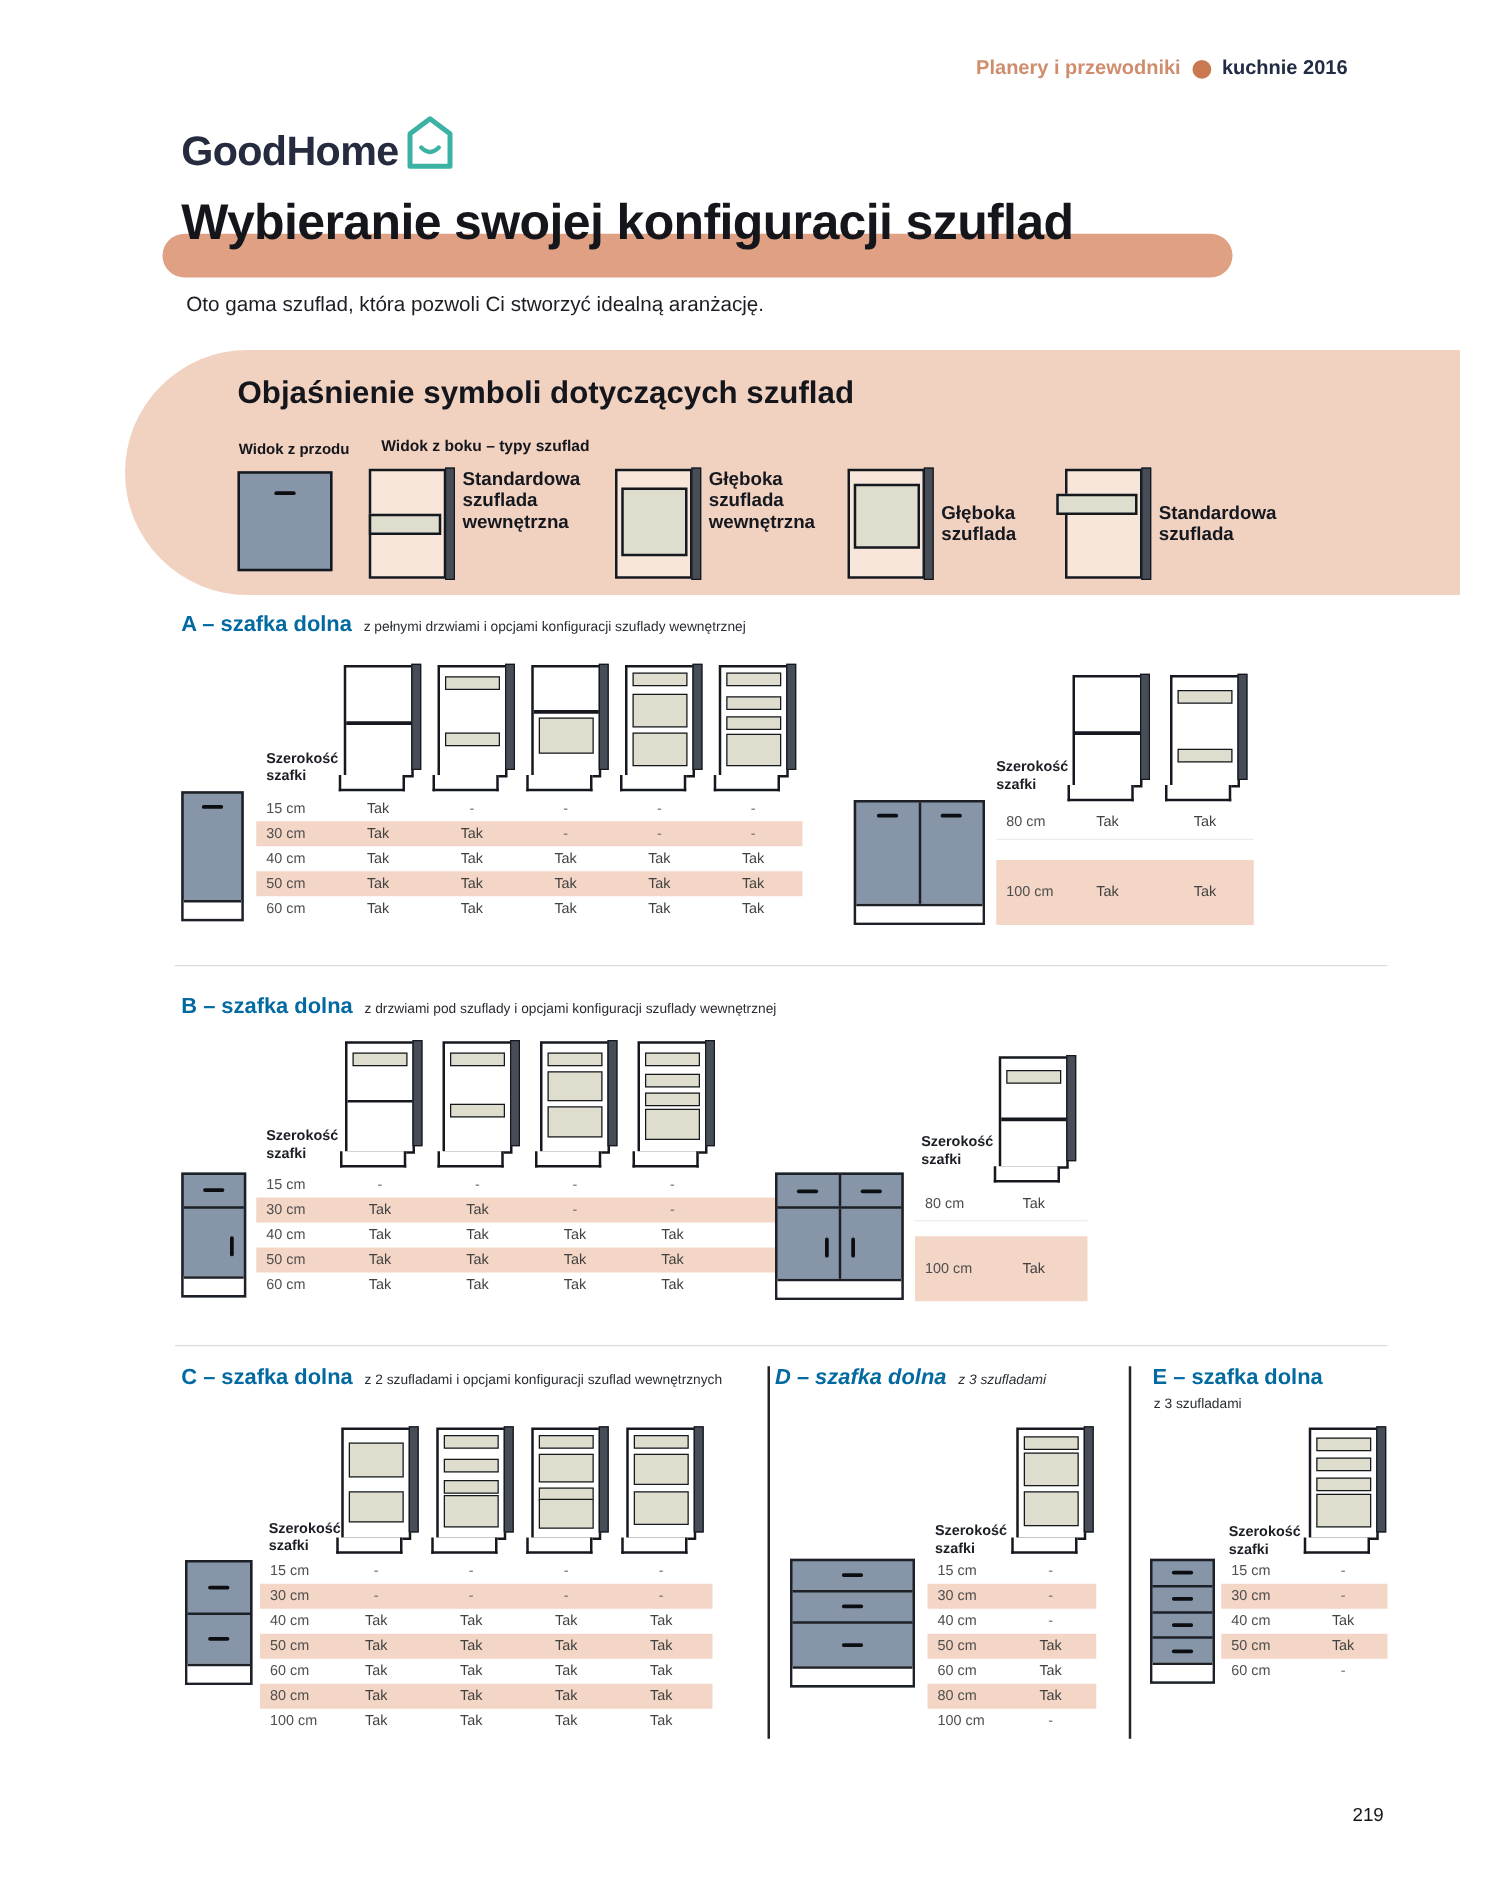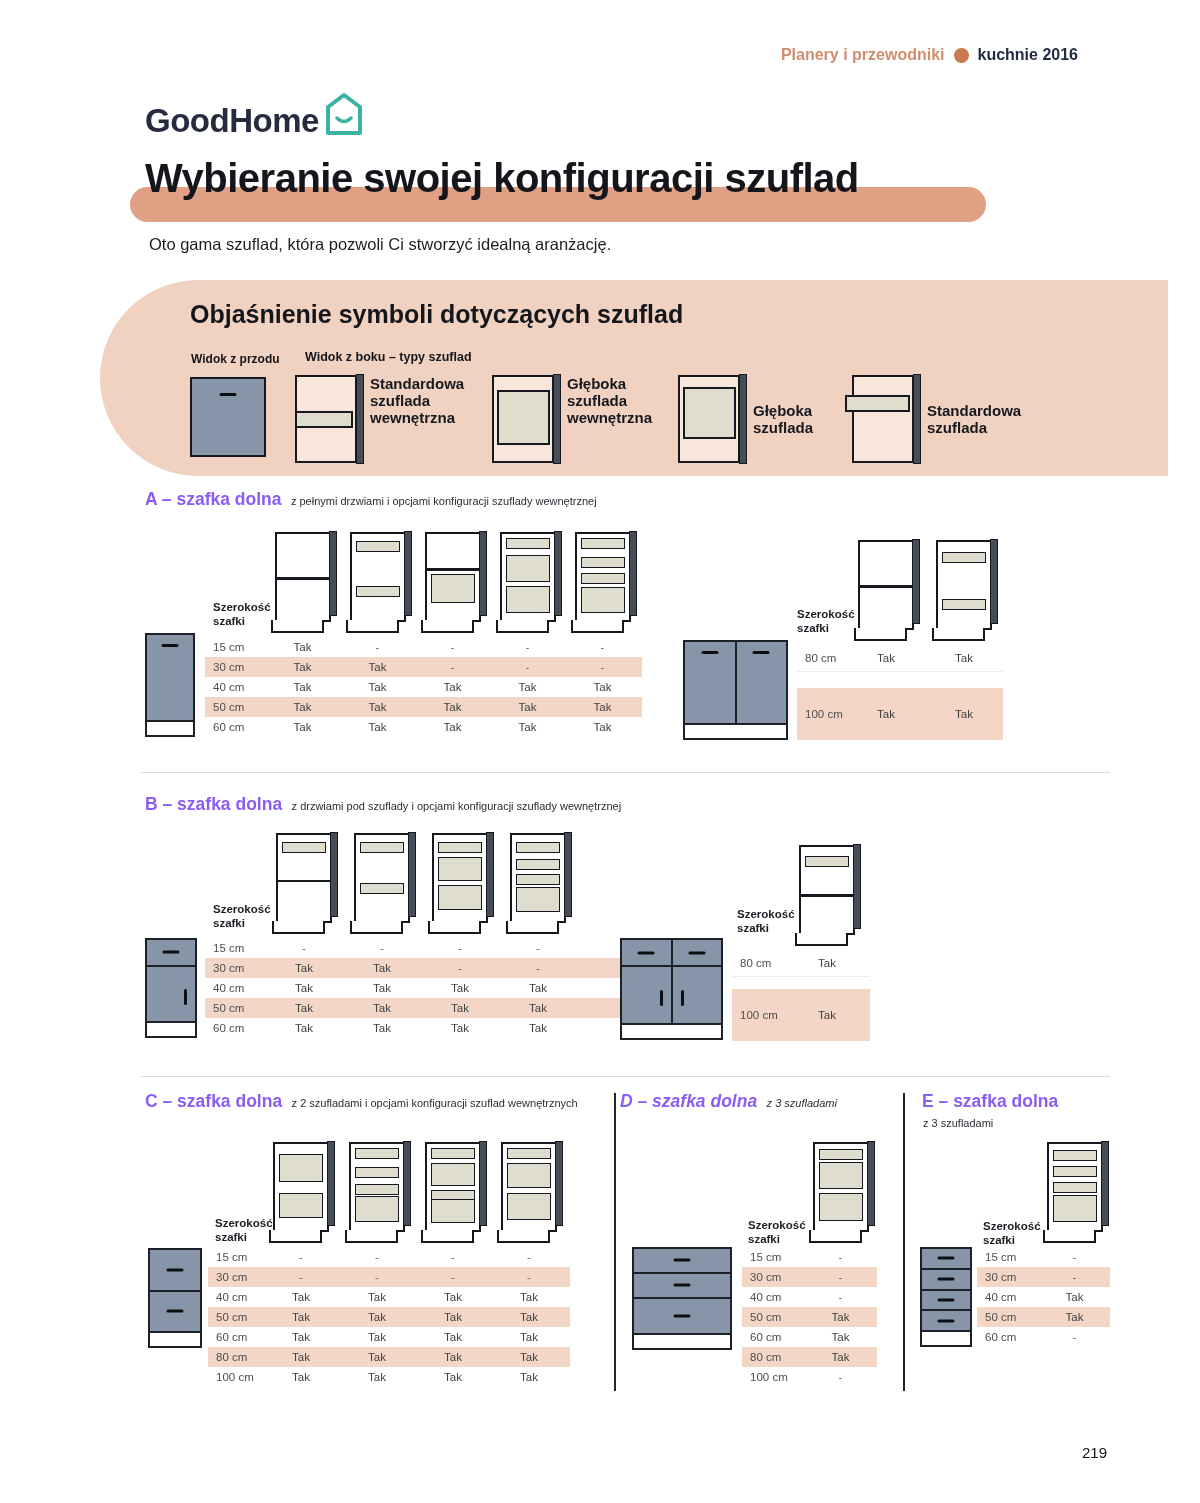--- a/index.html
+++ b/index.html
@@ -36,21 +36,21 @@
   .li-0{left:195px;} .li-1{left:392px;} .li-2{left:578px;} .li-3{left:752px;}
   .ldbox{position:relative;width:58px;height:84px;background:#f7e6d9;border:2.5px solid #15181e;flex:none;}
   .lrail{position:absolute;right:-9px;top:-3px;bottom:-3px;width:6px;background:#474d57;border:1.5px solid #15181e;}
   .lthin{position:absolute;left:-2px;right:2px;height:13px;background:#dfddcd;border:2px solid #15181e;}
   .lthin.out{left:-9px;}
   .ldeep{position:absolute;left:3px;right:2px;background:#dfddcd;border:2px solid #15181e;}
   .llabel{font-weight:bold;font-size:15px;line-height:1.14;white-space:pre-line;color:#15181e;}
 
   
   .sec-head{position:absolute;}
-  .sec-title{font-size:17.5px;font-weight:800;color:#8b5cf6;}
+  .sec-title{font-size:17.5px;font-weight:800;color:#0369a1;}
   .sec-note{font-size:11px;color:#2a2d34;margin-left:5px;}
   .sh-a{left:145px;top:489px;} .sh-b{left:145px;top:794px;}
   .sh-c{left:145px;top:1091px;} .sh-d{left:620px;top:1091px;font-style:italic;} .sh-e{left:922px;top:1091px;}
   .sh-e .sec-note{display:block;margin:5px 0 0 1px;}
 
   
   .hr{position:absolute;left:140px;width:970px;height:1px;background:#dcdcdc;}
   .hr1{top:772px;} .hr2{top:1076px;}
   .vr{position:absolute;top:1093px;height:298px;width:2px;background:#23252b;}
   .vr1{left:614px;} .vr2{left:903px;}

